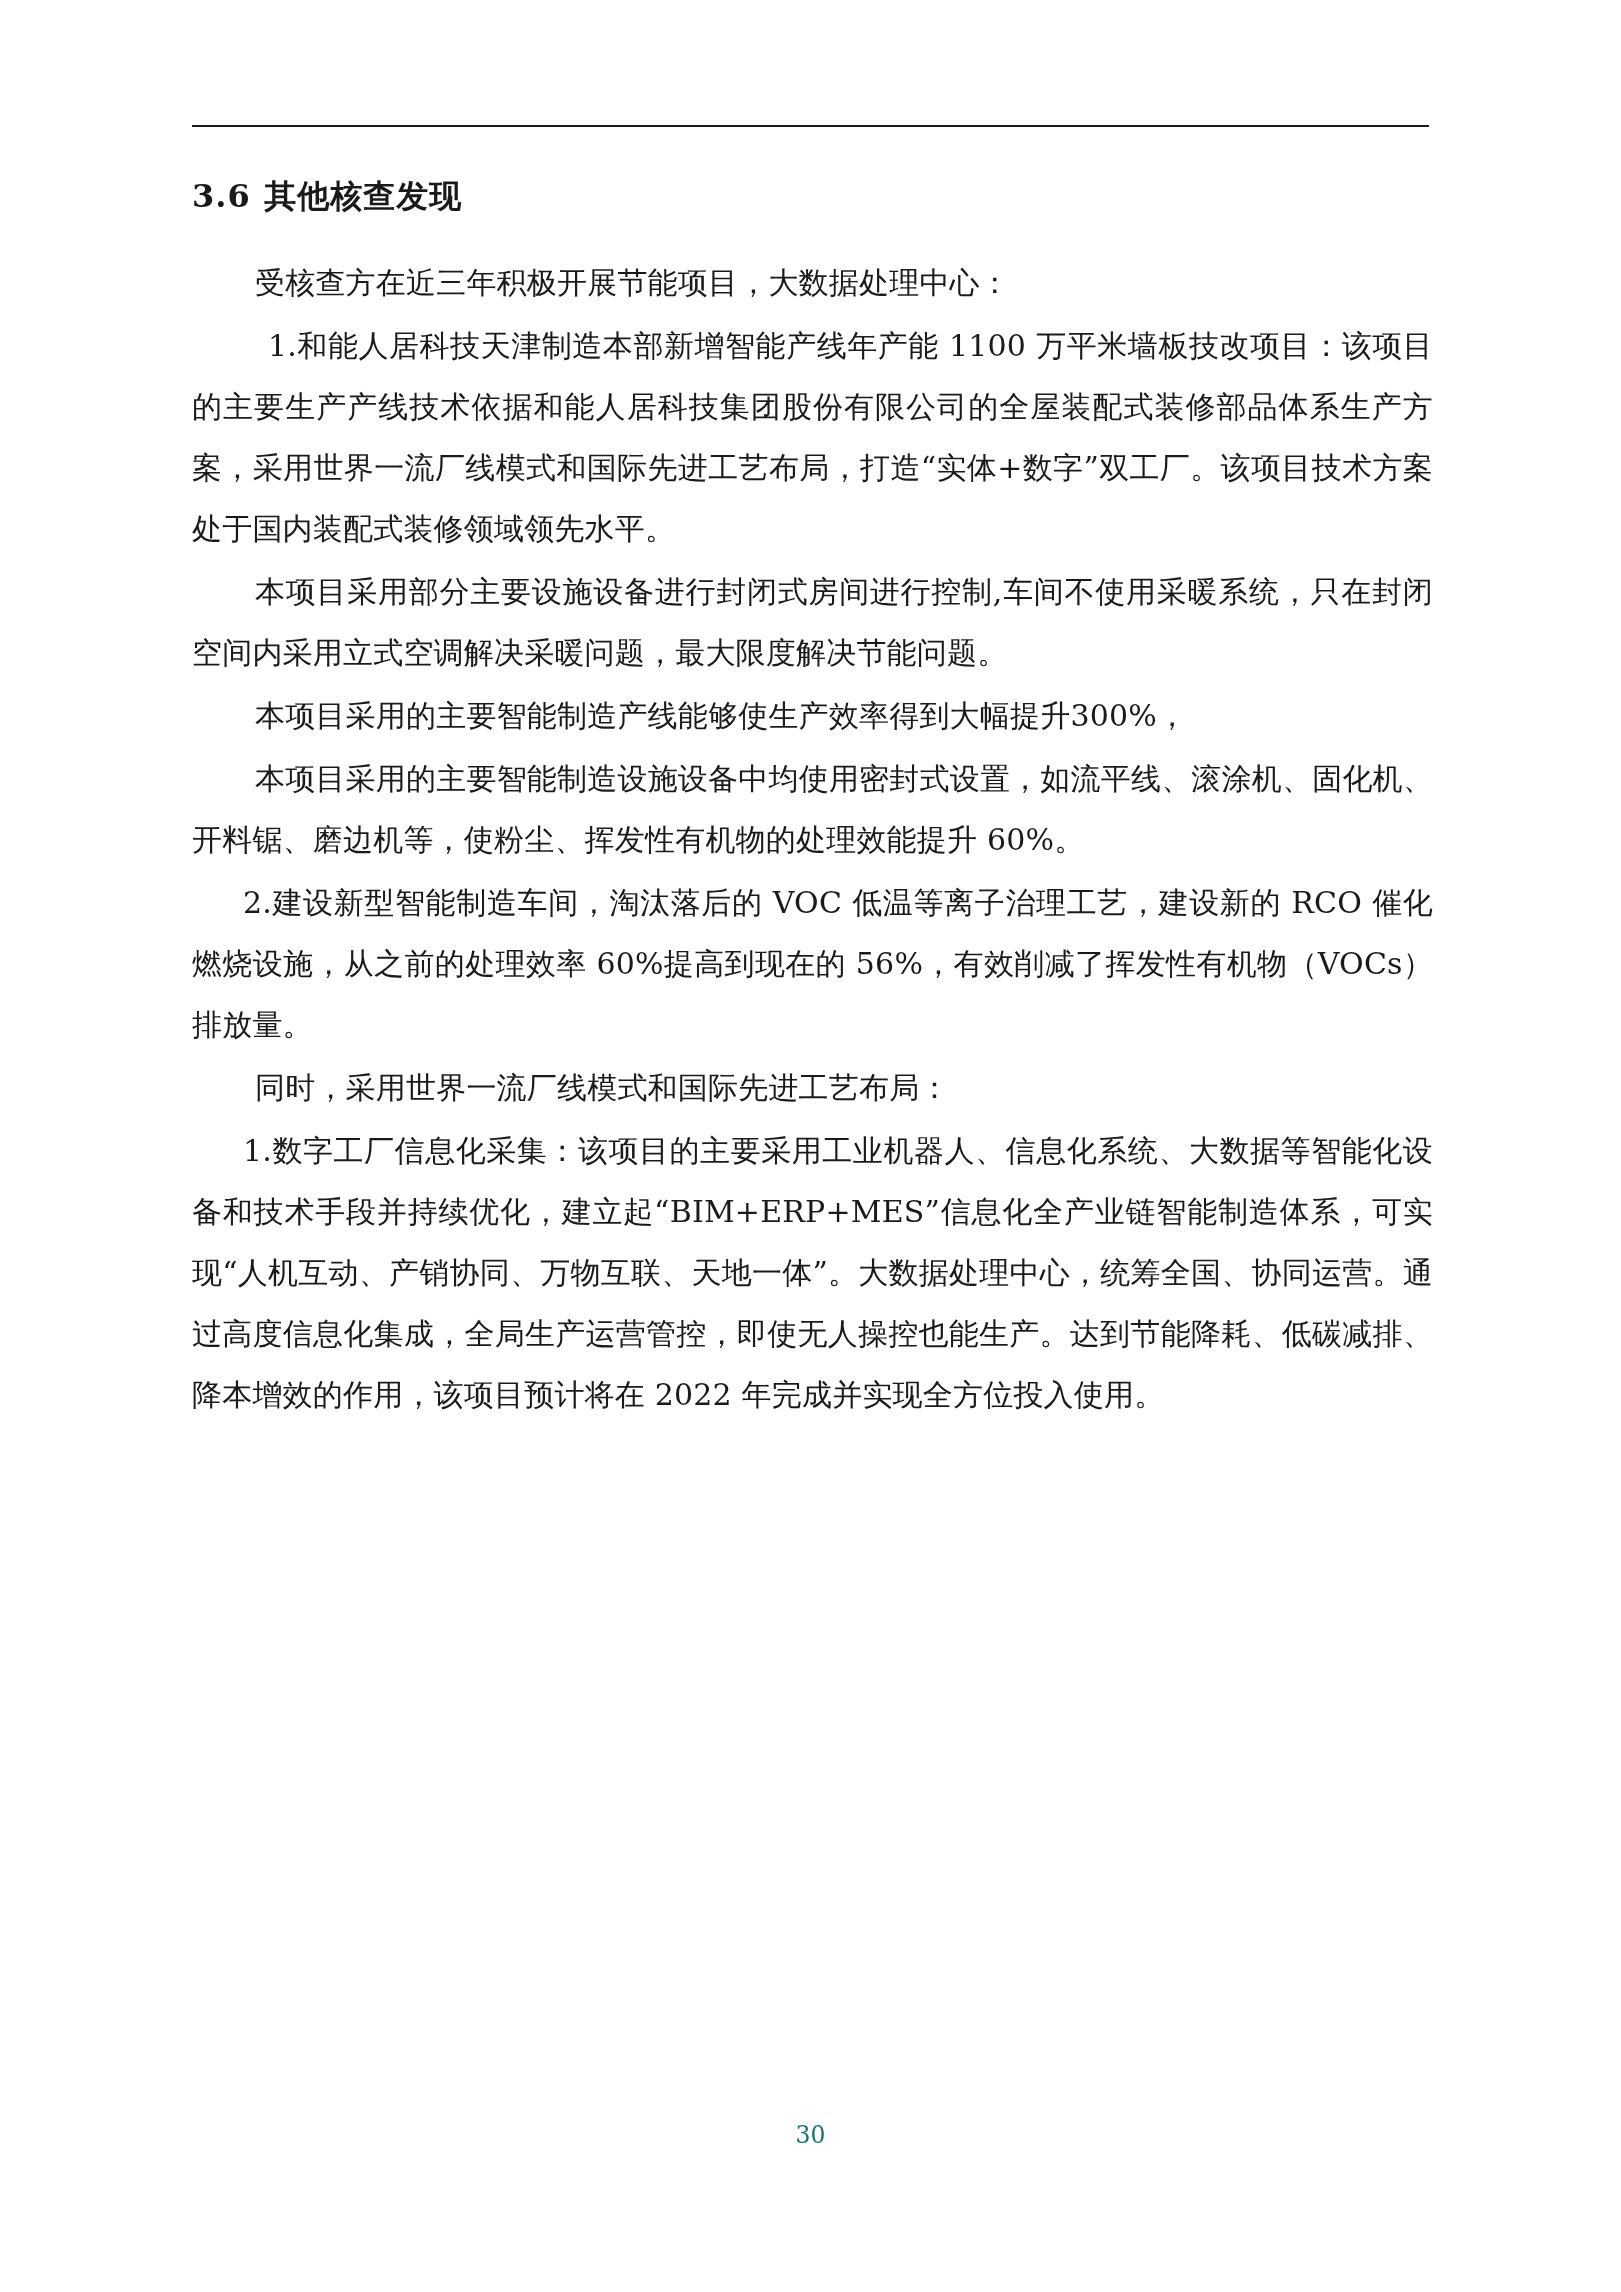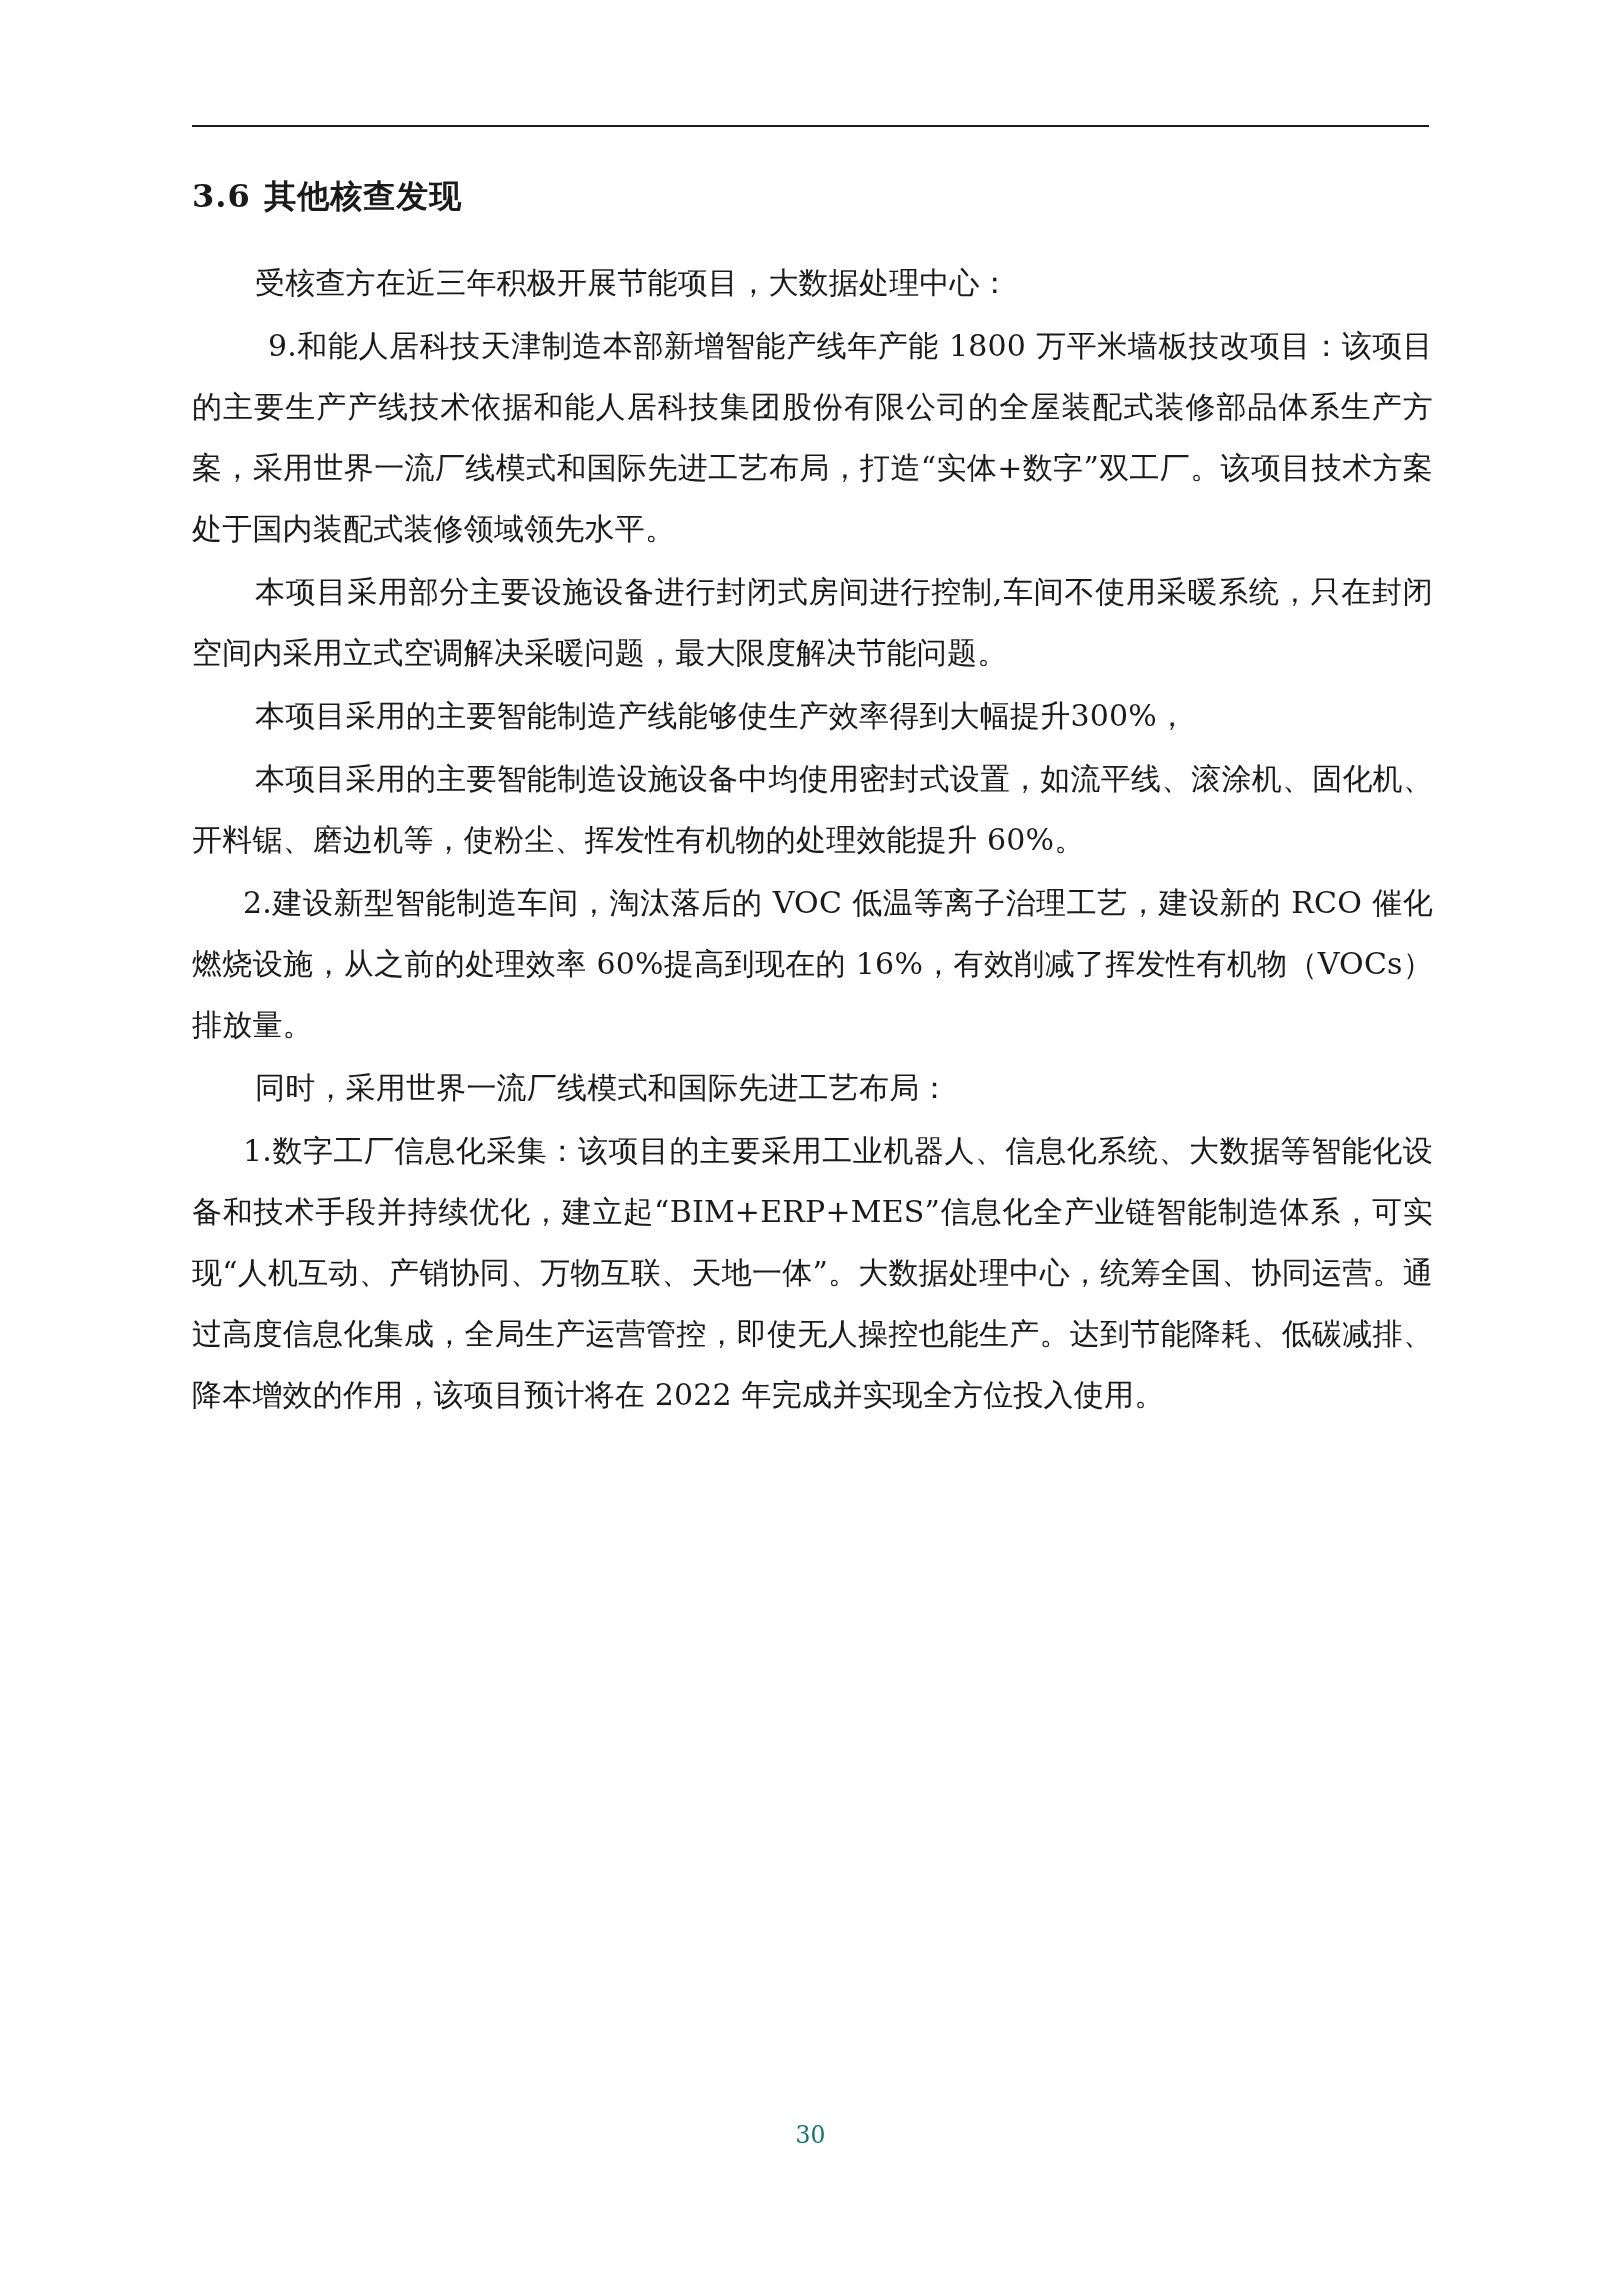--- a/index.html
+++ b/index.html
@@ -79,25 +79,25 @@
 
   <div class="header-rule"></div>
 
   <div class="content">
 
     <h2 class="section-title">
       <span class="num">3.6</span><span>其他核查发现</span>
     </h2>
 
     <p class="para indent1">受核查方在近三年积极开展节能项目，大数据处理中心：</p>
-    <p class="para indent-num">9.和能人居科技天津制造本部新增智能产线年产能 1800 万平米墙板技改项目：该项目的主要生产产线技术依据和能人居科技集团股份有限公司的全屋装配式装修部品体系生产方案，采用世界一流厂线模式和国际先进工艺布局，打造“实体+数字”双工厂。该项目技术方案处于国内装配式装修领域领先水平。</p>
+    <p class="para indent-num">1.和能人居科技天津制造本部新增智能产线年产能 1100 万平米墙板技改项目：该项目的主要生产产线技术依据和能人居科技集团股份有限公司的全屋装配式装修部品体系生产方案，采用世界一流厂线模式和国际先进工艺布局，打造“实体+数字”双工厂。该项目技术方案处于国内装配式装修领域领先水平。</p>
     <p class="para indent1">本项目采用部分主要设施设备进行封闭式房间进行控制,车间不使用采暖系统，只在封闭空间内采用立式空调解决采暖问题，最大限度解决节能问题。</p>
     <p class="para indent1">本项目采用的主要智能制造产线能够使生产效率得到大幅提升300%，</p>
     <p class="para indent1">本项目采用的主要智能制造设施设备中均使用密封式设置，如流平线、滚涂机、固化机、开料锯、磨边机等，使粉尘、挥发性有机物的处理效能提升 60%。</p>
-    <p class="para indent-sm">2.建设新型智能制造车间，淘汰落后的 VOC 低温等离子治理工艺，建设新的 RCO 催化燃烧设施，从之前的处理效率 60%提高到现在的 16%，有效削减了挥发性有机物（VOCs）排放量。</p>
+    <p class="para indent-sm">2.建设新型智能制造车间，淘汰落后的 VOC 低温等离子治理工艺，建设新的 RCO 催化燃烧设施，从之前的处理效率 60%提高到现在的 56%，有效削减了挥发性有机物（VOCs）排放量。</p>
     <p class="para indent1">同时，采用世界一流厂线模式和国际先进工艺布局：</p>
     <p class="para indent-sm">1.数字工厂信息化采集：该项目的主要采用工业机器人、信息化系统、大数据等智能化设备和技术手段并持续优化，建立起“BIM+ERP+MES”信息化全产业链智能制造体系，可实现“人机互动、产销协同、万物互联、天地一体”。大数据处理中心，统筹全国、协同运营。通过高度信息化集成，全局生产运营管控，即使无人操控也能生产。达到节能降耗、低碳减排、降本增效的作用，该项目预计将在 2022 年完成并实现全方位投入使用。</p>
 
   </div>
 
   <div class="page-number">30</div>
 
 </div>
 
 

